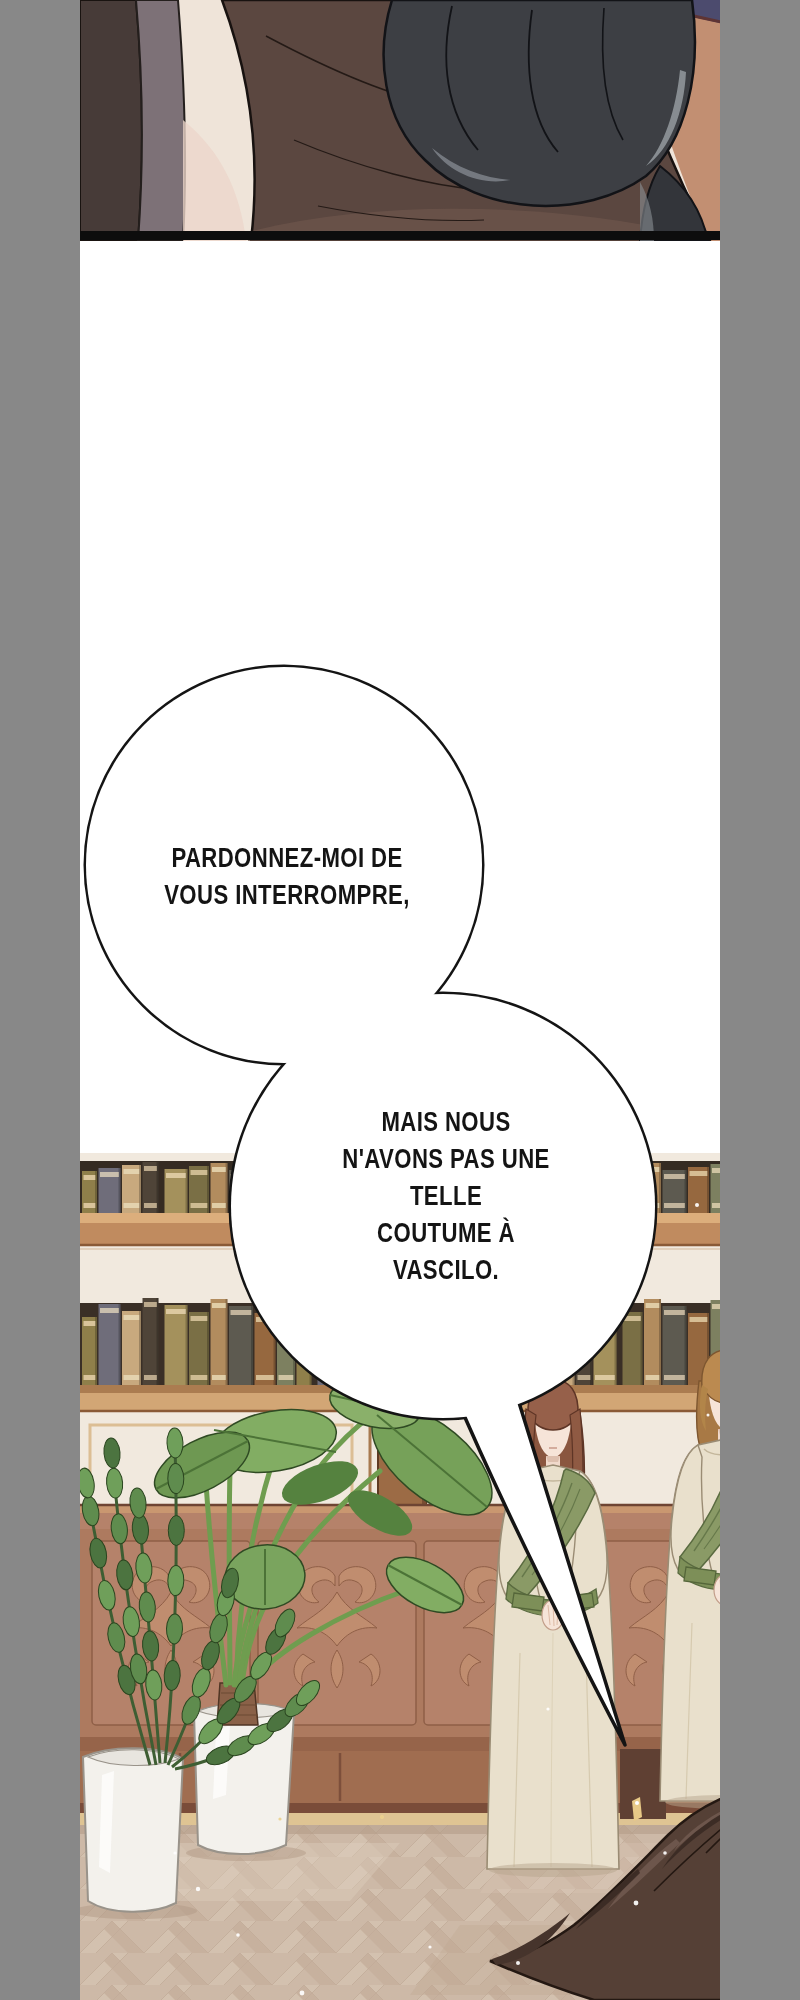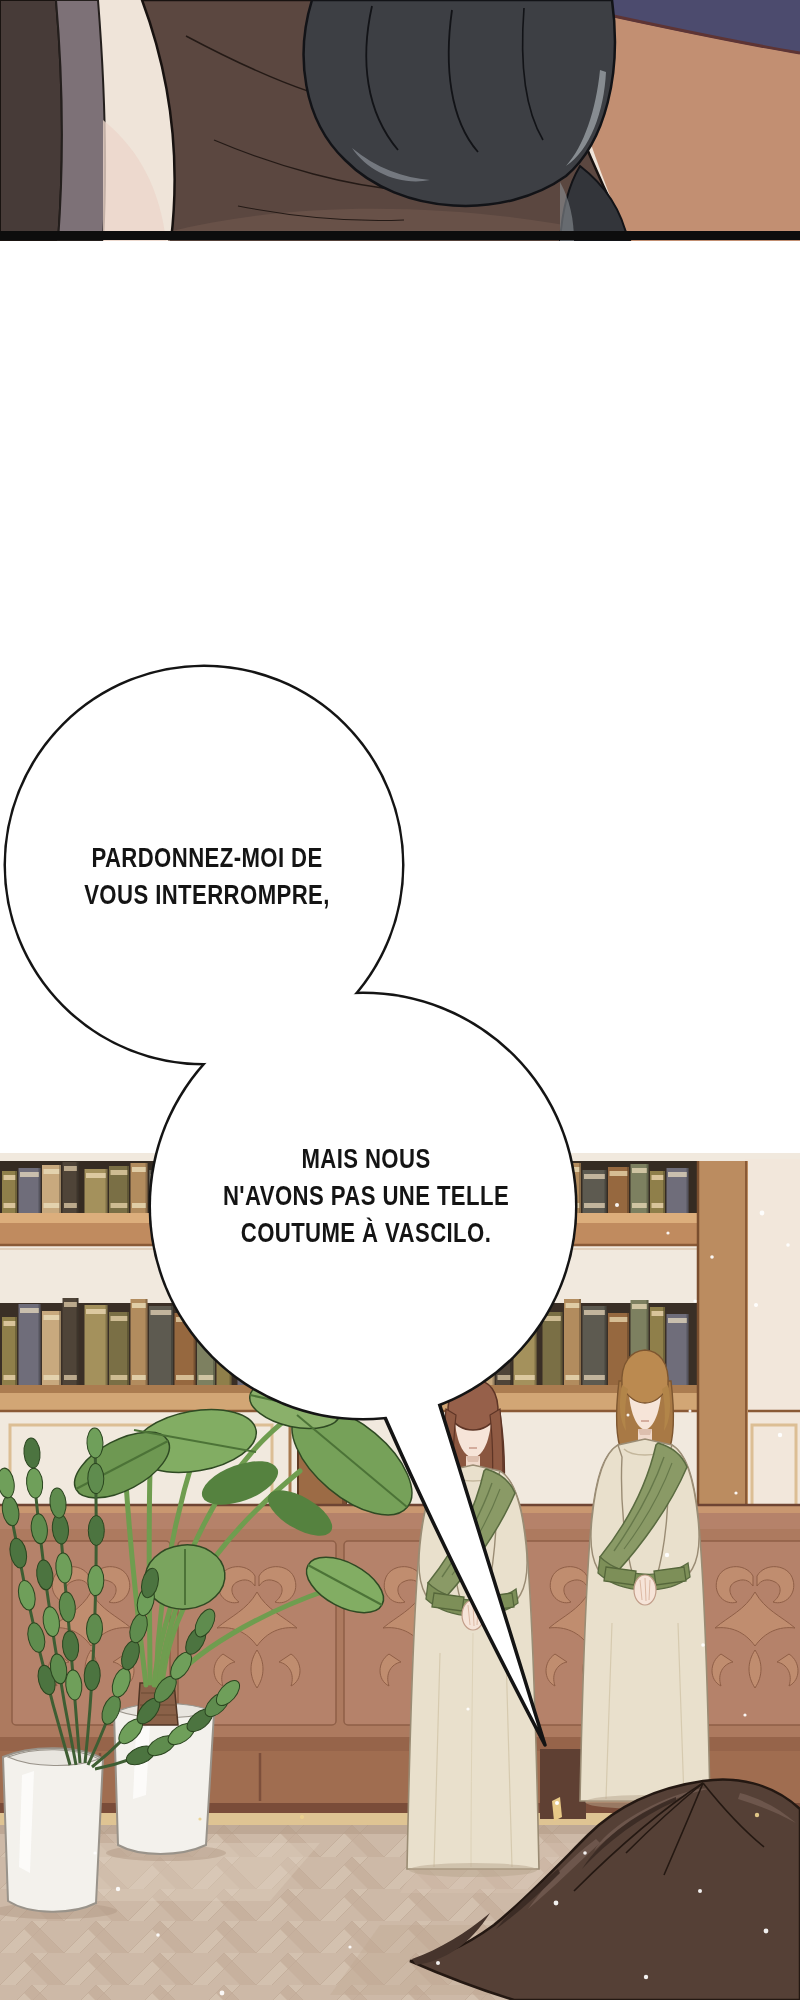--- a/index.html
+++ b/index.html
@@ -1,16 +1,16 @@
 <!DOCTYPE html>
 <html style="--page_background: #ffffff; --ink: #141414; --bubble_fill: #ffffff; --wall_cream: #f1e9de; --shelf_wood: #c08b5f; --shelf_wood_light: #dcae7c; --pillar_wood: #bb8c60; --cabinet_base: #ad7a5f; --cabinet_carving: #c18e70; --cabinet_dark: #96644a; --baseboard_gold: #dfc493; --floor_base: #cdb9a7; --dress_cream: #e9e0cc; --sash_green: #8a9a66; --skin: #f6e4d8; --hair_auburn: #96604a; --hair_copper: #b88c56; --hair_foreground: #554036; --glove_gray: #3d3f44; --jacket_brown: #5b4740; --desk_tan: #c28f72; --navy: #4c4b6e; --leaf_green: #7aa45e;"><head>
 <meta charset="utf-8">
 <style>
   html,body{margin:0;padding:0;background:#888;}
-  .page{position:relative;width:800px;height:2000px;background:var(--page_background,#fff);overflow:hidden;margin:0 auto;font-family:"Liberation Sans",sans-serif;}
+  .page{position:relative;width:640px;height:2000px;background:var(--page_background,#fff);overflow:hidden;margin:0 auto;font-family:"Liberation Sans",sans-serif;}
   .abs{position:absolute;}
   .bubble-text{
     position:absolute;
     transform:translate(-50%,-50%) scaleX(.82);
     font-family:"Liberation Sans",sans-serif;
     font-weight:700;font-size:27px;line-height:37px;letter-spacing:.5px;
     text-align:center;white-space:pre-line;color:var(--ink,#141414);
     pointer-events:none;
   }
   #bubble1-text{left:207px;top:877px;}

